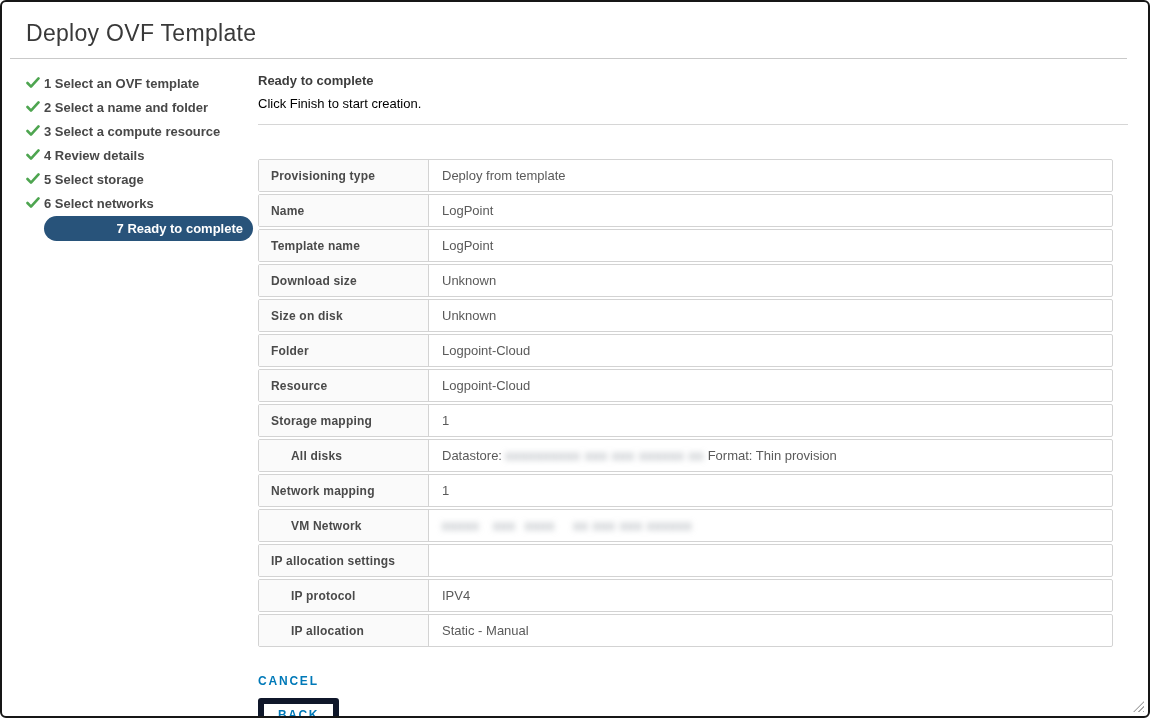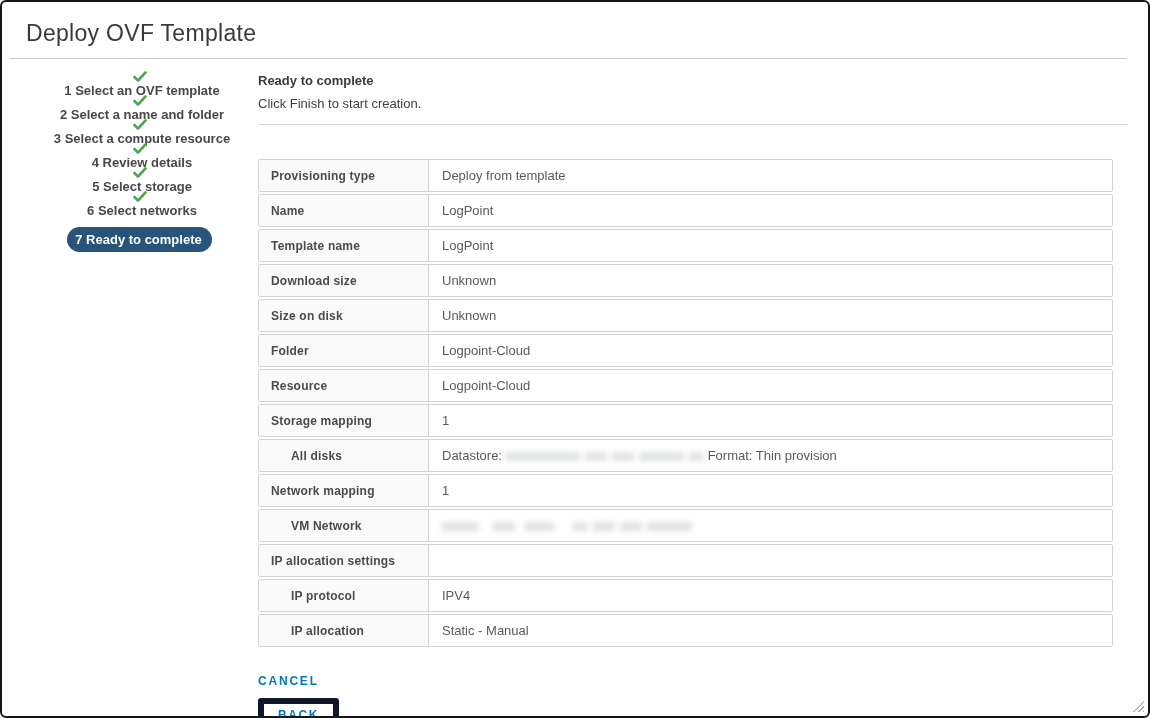--- a/index.html
+++ b/index.html
@@ -15,33 +15,33 @@
     margin:0;padding:18px 24px 0 24px;
     font-size:23px;font-weight:400;letter-spacing:.3px;color:#393939;
   }
   .title-sep{border:none;border-top:1px solid #c9c9c9;margin:11px 21px 0 8px;}
   
   .body{display:flex;padding-left:24px;}
   
   .steps{width:232px;padding-top:12px;flex-shrink:0;}
   .step{
     display:flex;align-items:center;height:24px;
-    font-size:13px;font-weight:bold;color:#484848;cursor:default;flex-direction:column;
+    font-size:13px;font-weight:bold;color:#484848;cursor:default;
   }
   .check{width:15px;margin-right:3px;display:flex;align-items:center;flex-shrink:0;}
   .step.active{height:26px;text-align:right;}
   .step.active .check{visibility:hidden;}
   .step.active .step-label{
     flex:1;background:#28537a;color:#fff;
     border-radius:13px;padding:5px 10px 5px 8px;margin-right:5px;
   }
   
   .content{flex:1;padding:14px 20px 0 0;}
   .panel-heading{font-size:13px;font-weight:bold;color:#3c3c3c;}
-  .panel-sub{font-size:13px;color:#404040;margin-top:8px;}
+  .panel-sub{font-size:13px;color:#000000;margin-top:8px;}
   .panel-sep{border:none;border-top:1px solid #d6d6d6;margin:13px 0 0 0;}
   
   .summary-table{margin:34px 15px 0 0;}
   .trow{
     display:flex;align-items:stretch;height:33px;margin-bottom:2px;
     border:1px solid #d3d3d3;border-radius:2px;background:#fff;
   }
   .tlabel{
     width:170px;flex-shrink:0;display:flex;align-items:center;
     padding-left:12px;background:#fafafa;border-right:1px solid #d3d3d3;

